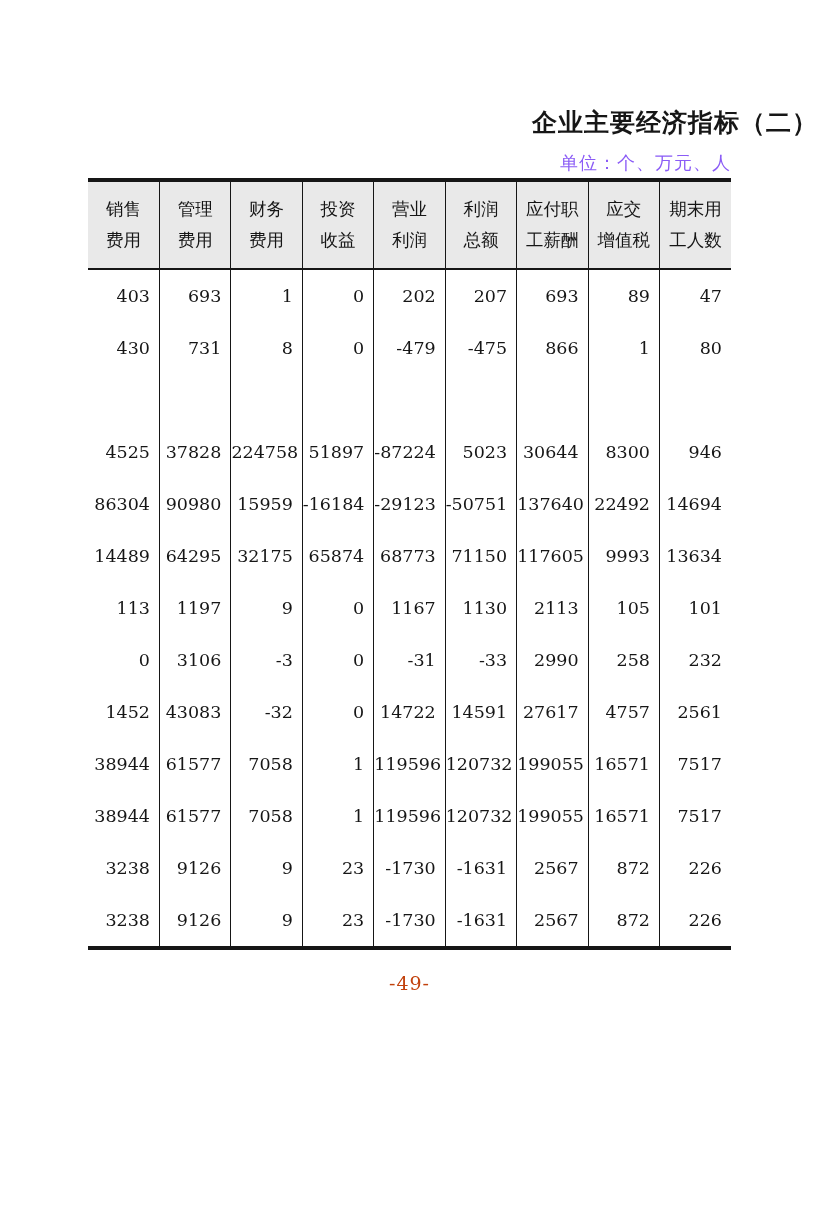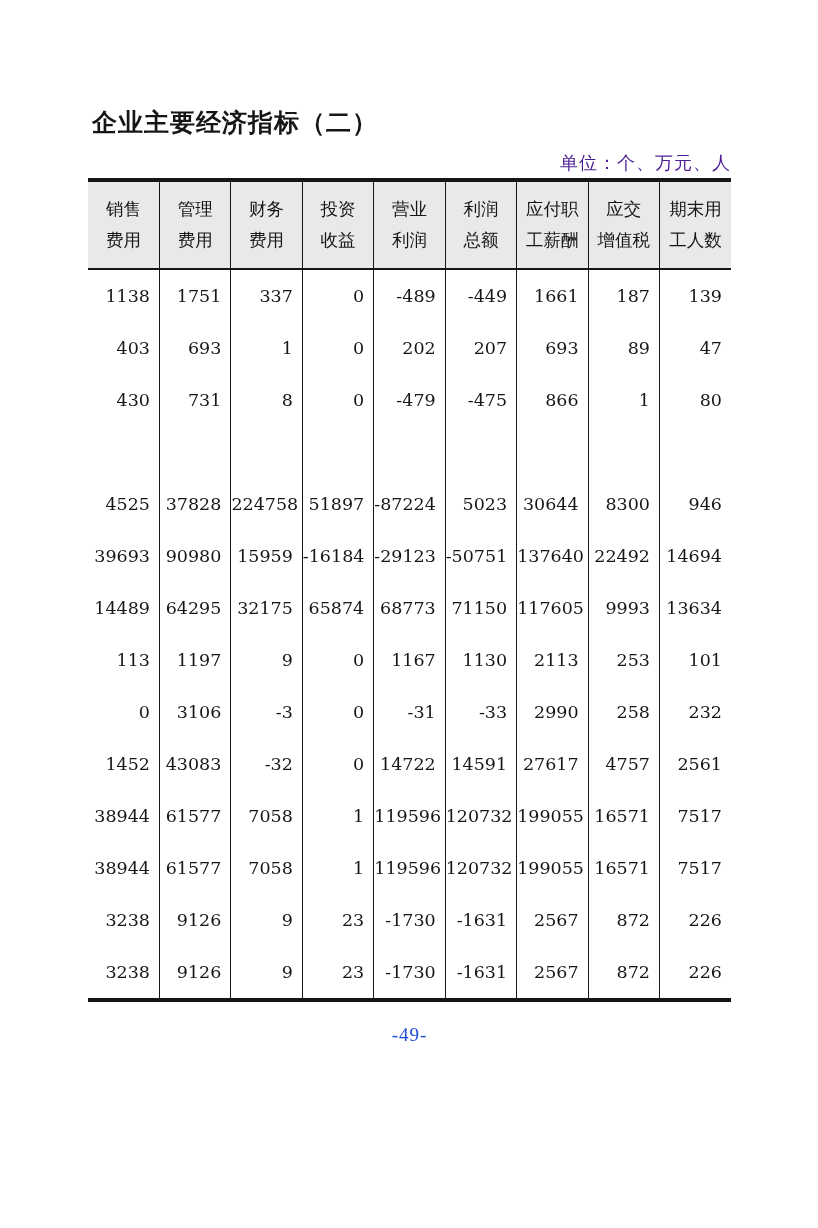--- a/index.html
+++ b/index.html
@@ -14,27 +14,28 @@
     font-family: "DejaVu Serif", "Liberation Serif", serif;
     color: #1f1f1f;
     overflow: hidden;
   }
   .page-title {
     margin: 106px 0 0 92px;
     font-size: 25px;
     font-weight: 700;
     letter-spacing: 1px;
     color: #161616;
+    text-align: right;
   }
   .unit-note {
     width: 643px;
     margin: 12px 0 3px 88px;
     text-align: right;
     font-size: 18px;
-    color: #4c1d95;
+    color: #8b5cf6;
     letter-spacing: 1px;
   }
   table.indicators {
     margin-left: 88px;
     width: 643px;
     border-collapse: collapse;
     table-layout: fixed;
     border-top: 4px solid #161616;
     border-bottom: 4px solid #161616;
   }
@@ -65,22 +66,21 @@
     color: #161616;
     white-space: nowrap;
     overflow: hidden;
   }
   .page-number {
     width: 643px;
     margin: 22px 0 0 88px;
     text-align: center;
     font-size: 19px;
     letter-spacing: 1px;
-    color: #1d4ed8;
-    font-family: Liberation Serif, serif;
+    color: #c2410c;
   }
 </style>
 </head>
 <body>
 
 <div class="page-title">企业主要经济指标（二）</div>
 
 <div class="unit-note">单位：个、万元、人</div>
 
 <table class="indicators">
@@ -118,31 +118,20 @@
           <span>应交</span>
           <span>增值税</span>
         </th>
         <th>
           <span>期末用</span>
           <span>工人数</span>
         </th>
       </tr>
     </thead>
   <tbody>
-      <tr>
-        <td>1138</td>
-        <td>1751</td>
-        <td>337</td>
-        <td>0</td>
-        <td>-489</td>
-        <td>-449</td>
-        <td>1661</td>
-        <td>187</td>
-        <td>139</td>
-      </tr>
       <tr>
         <td>403</td>
         <td>693</td>
         <td>1</td>
         <td>0</td>
         <td>202</td>
         <td>207</td>
         <td>693</td>
         <td>89</td>
         <td>47</td>
@@ -174,21 +163,21 @@
         <td>37828</td>
         <td>224758</td>
         <td>51897</td>
         <td>-87224</td>
         <td>5023</td>
         <td>30644</td>
         <td>8300</td>
         <td>946</td>
       </tr>
       <tr>
-        <td>39693</td>
+        <td>86304</td>
         <td>90980</td>
         <td>15959</td>
         <td>-16184</td>
         <td>-29123</td>
         <td>-50751</td>
         <td>137640</td>
         <td>22492</td>
         <td>14694</td>
       </tr>
       <tr>
@@ -203,21 +192,21 @@
         <td>13634</td>
       </tr>
       <tr>
         <td>113</td>
         <td>1197</td>
         <td>9</td>
         <td>0</td>
         <td>1167</td>
         <td>1130</td>
         <td>2113</td>
-        <td>253</td>
+        <td>105</td>
         <td>101</td>
       </tr>
       <tr>
         <td>0</td>
         <td>3106</td>
         <td>-3</td>
         <td>0</td>
         <td>-31</td>
         <td>-33</td>
         <td>2990</td>

